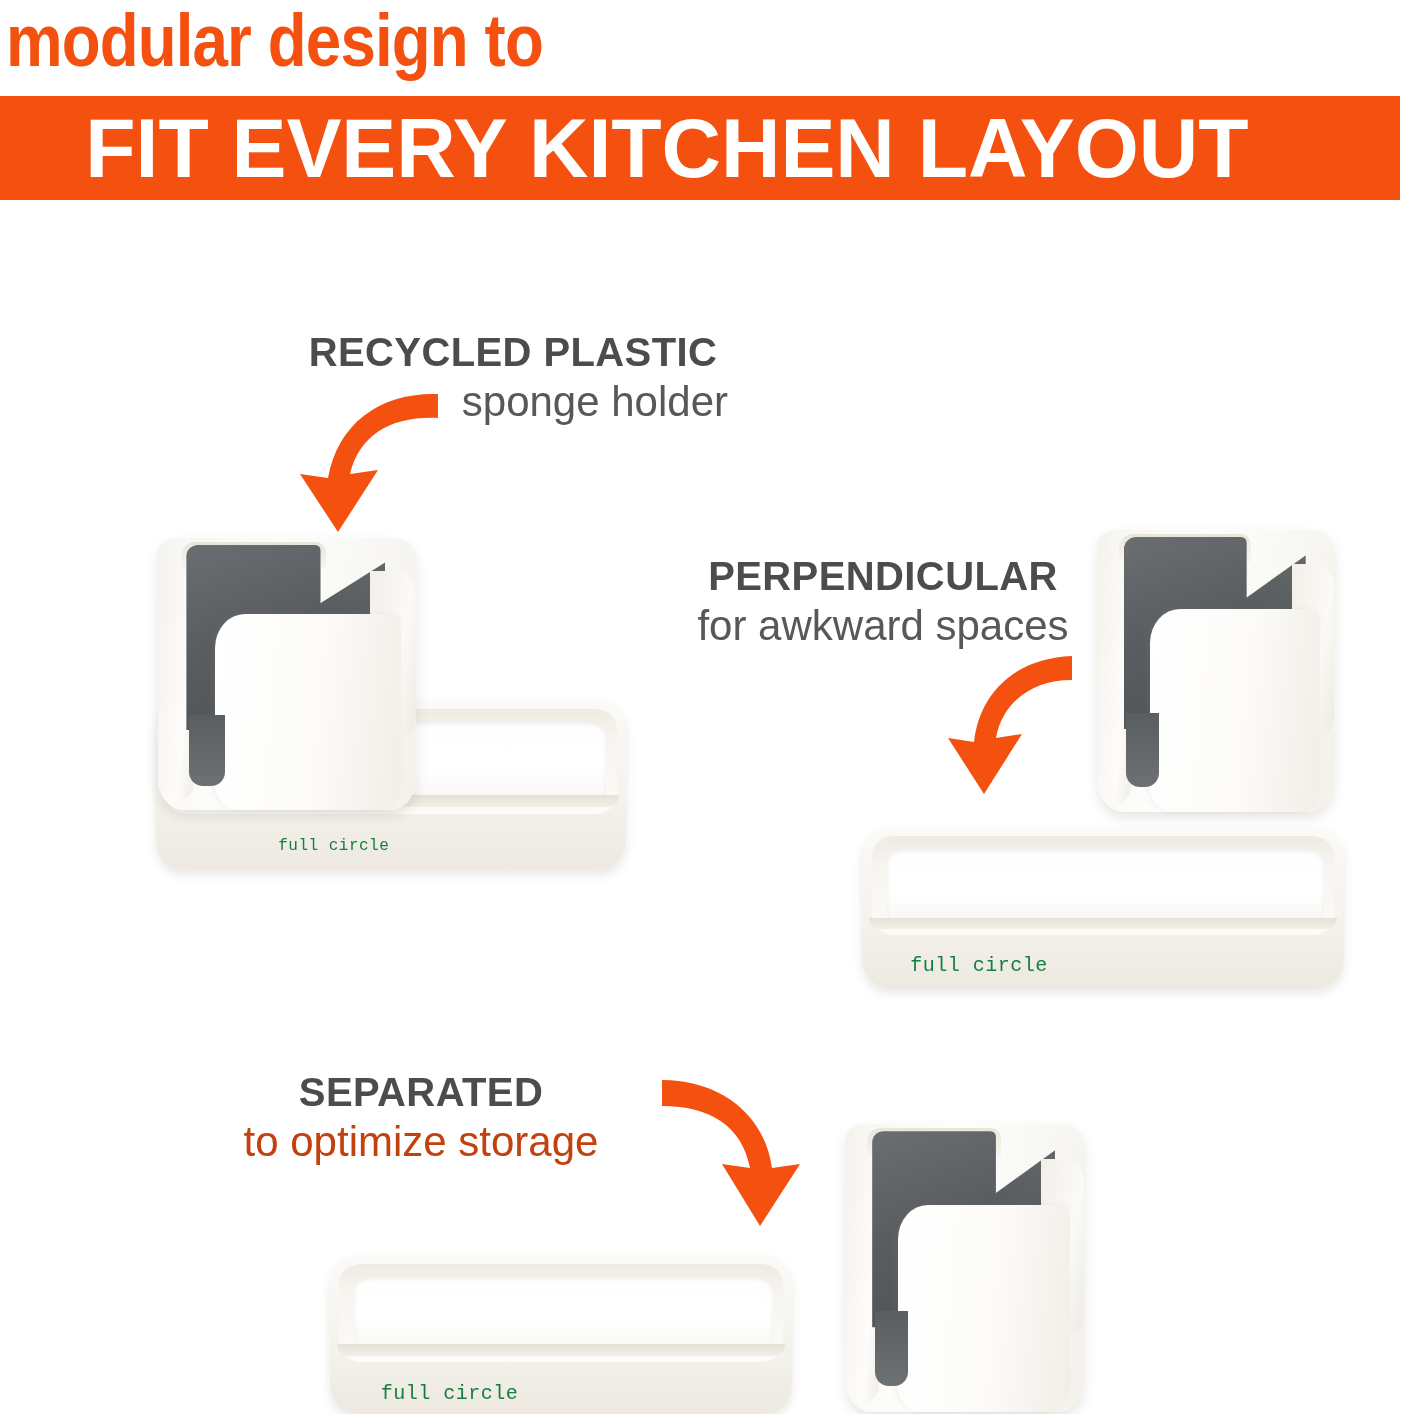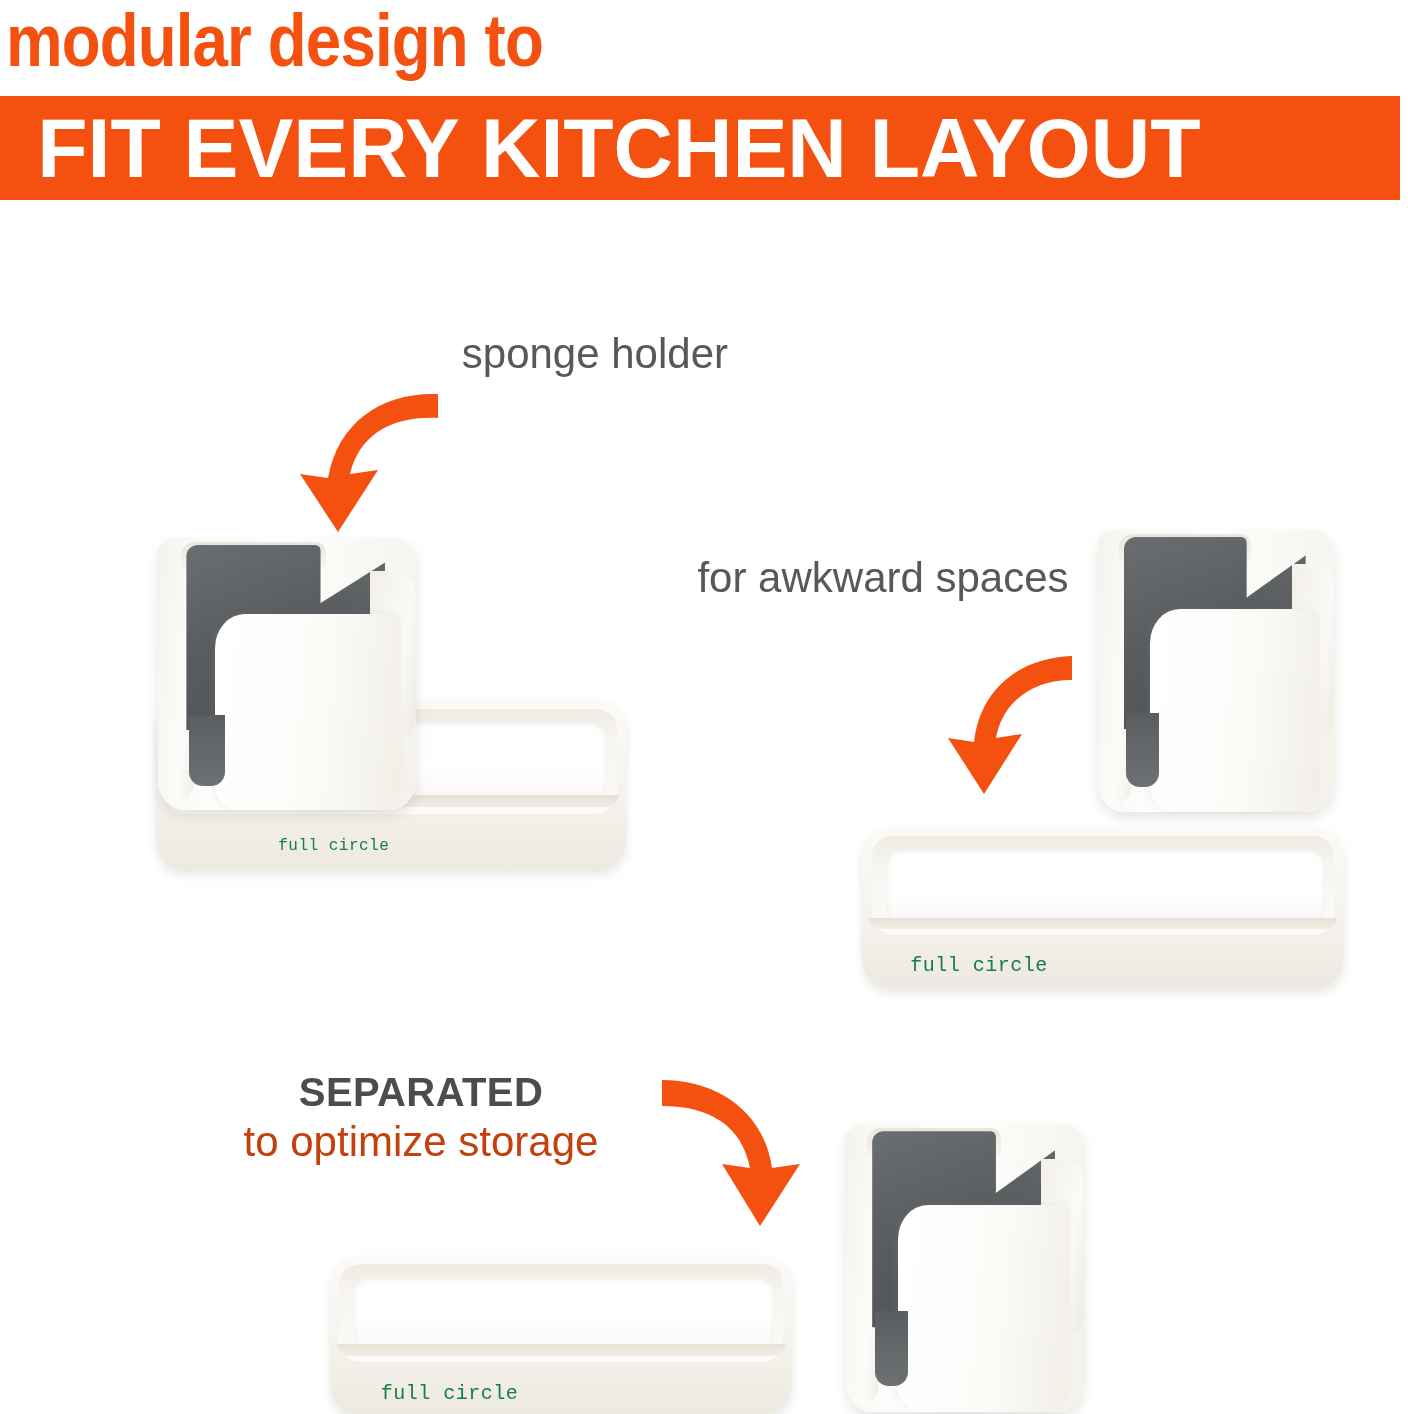--- a/index.html
+++ b/index.html
@@ -124,34 +124,36 @@
     position:absolute; left:12%; bottom:9%; width:14%; height:26%;
     background:linear-gradient(180deg,#5B5E61,#6E7174);
     border-radius:0 0 14px 14px;
   }
 </style>
 </head>
 <body>
 
 <div id="headline-eyebrow" style="color: rgb(244, 80, 15);">modular design to</div>
 
-<div id="headline-bar" style="background: rgb(244, 80, 15);">
+<div id="headline-bar" style="background: rgb(244, 80, 15); padding-left: 48px;">
   <div id="headline-bar-text" style="color: rgb(255, 255, 255);">FIT EVERY KITCHEN LAYOUT</div>
 </div>
 
 <div class="callout" style="left:290px; top:328px; width:446px;">
+  <div class="c-title ta-center" style="color: rgb(74, 76, 78);">RECYCLED PLASTIC</div>
   <div class="c-sub ta-right" style="padding-right: 8px; color: rgb(86, 88, 90);">sponge holder</div>
 </div>
 
 <svg class="arrow" style="left:286px; top:382px;" width="190" height="160" viewBox="0 0 190 160">
   <path d="M152 12 C 96 10, 52 40, 42 96 L 14 92 L 52 150 L 92 88 L 64 92
            C 74 52, 106 34, 152 36 Z" fill="#F4500F"></path>
 </svg>
 
 <div class="callout" style="left:660px; top:552px; width:446px;">
+  <div class="c-title ta-center" style="color: rgb(74, 76, 78);">PERPENDICULAR</div>
   <div class="c-sub ta-center" style="color: rgb(86, 88, 90);">for awkward spaces</div>
 </div>
 
 <svg class="arrow" style="left:940px; top:648px;" width="160" height="150" viewBox="0 0 160 150">
   <path d="M132 8 C 78 10, 40 42, 34 94 L 8 90 L 44 146 L 82 86 L 56 90
            C 62 56, 90 32, 132 32 Z" fill="#F4500F"></path>
 </svg>
 
 <div class="callout" style="left:196px; top:1048px; width:450px;margin-top:20px;">
   <div class="c-title ta-center" style="color: rgb(74, 76, 78);">SEPARATED</div>

